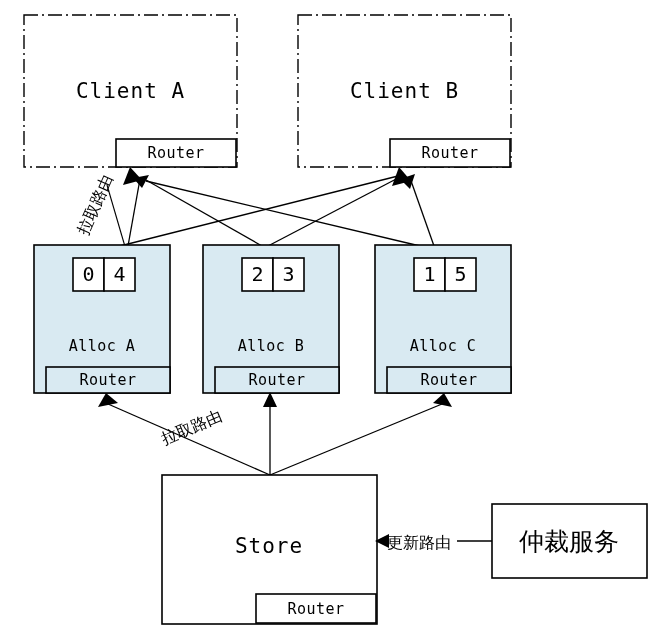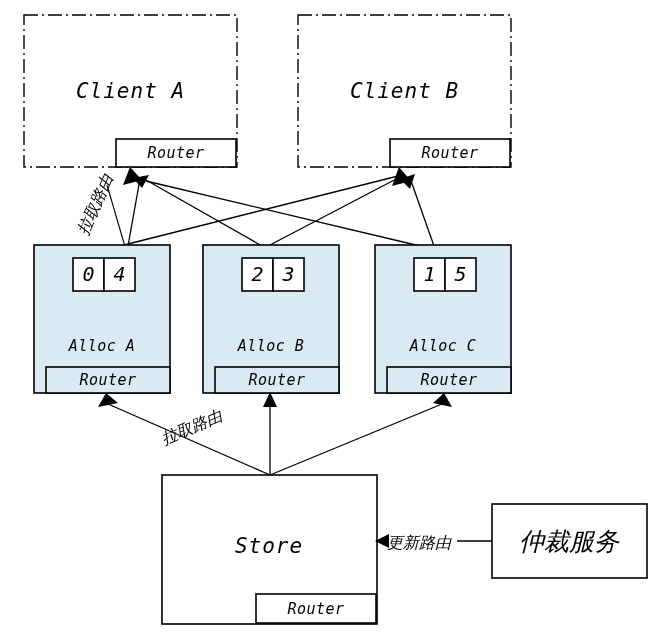--- a/index.html
+++ b/index.html
@@ -10,21 +10,20 @@
   body {
     width: 664px;
     height: 639px;
     font-family: "DejaVu Sans Mono", monospace;
     overflow: hidden;
   }
   #diagram-root {
     position: relative;
     width: 664px;
     height: 639px;
-    font-style: italic;
   }
   svg.diagram {
     display: block;
     width: 664px;
     height: 639px;
   }
   .box-fill-alloc { fill: #d9eaf2; stroke: #000000; stroke-width: 1.6; }
   .box-fill-white { fill: #ffffff; stroke: #000000; stroke-width: 1.6; }
   .box-dashed {
     fill: #ffffff;

